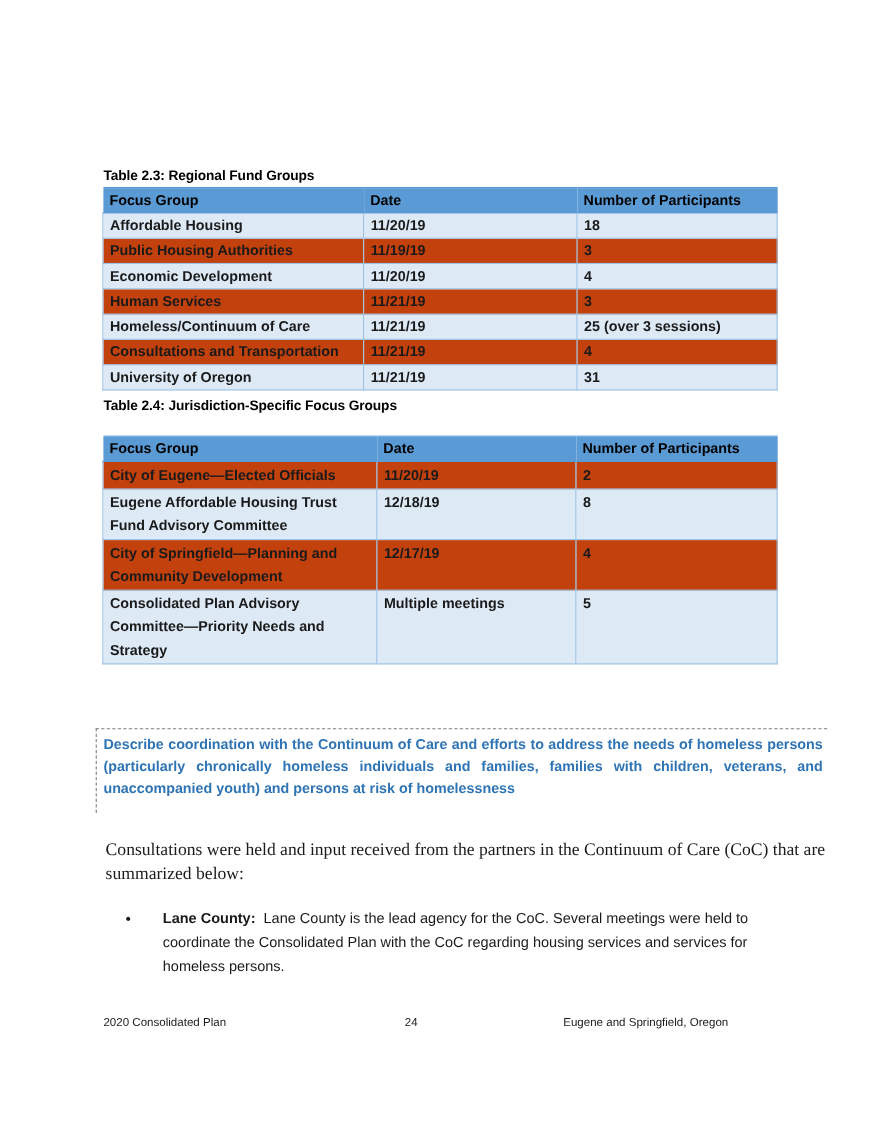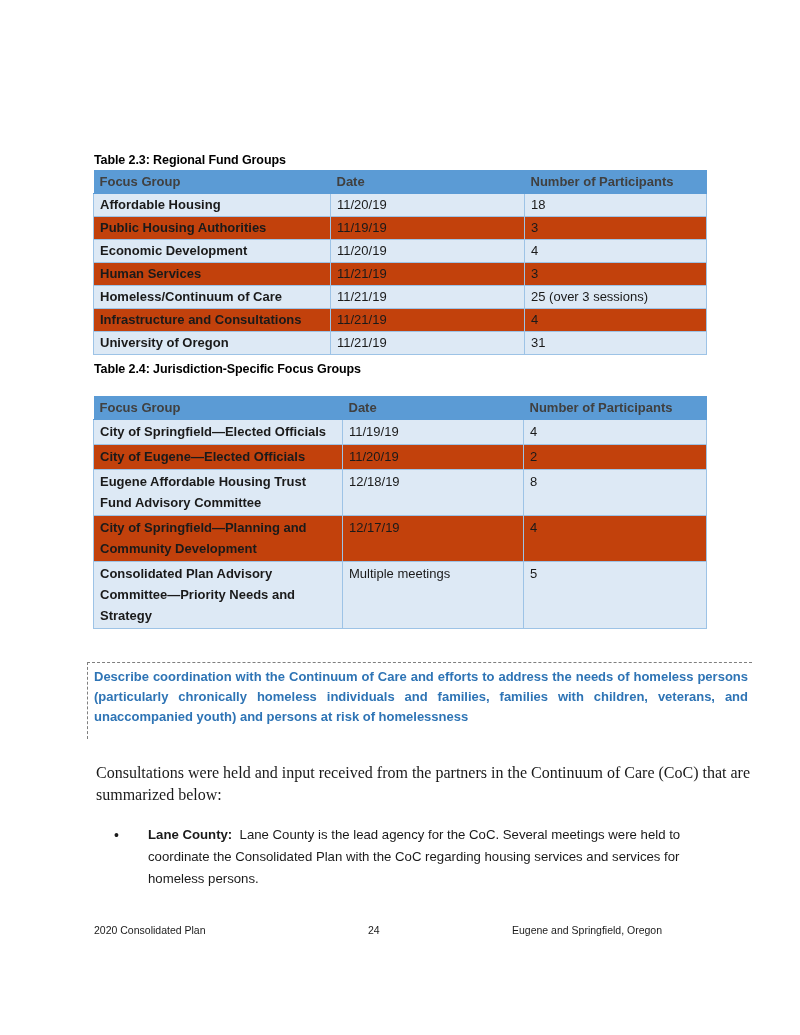--- a/index.html
+++ b/index.html
@@ -30,35 +30,36 @@
     }
     table.ftable {
       position: absolute;
       left: 93px;
       border-collapse: collapse;
       font-size: 13px;
       table-layout: fixed;
     }
     table.ftable th {
       background: #5b9bd5;
-      color: #404040;
+      color: #000000;
       font-weight: bold;
       text-align: left;
       padding: 1px 6px 2px 6px;
       height: 19px;
       border-top: 1px solid #5b9bd5;
       border-bottom: 1px solid #5b9bd5;
       border-left: none;
       border-right: none;
     }
     table.ftable td {
       border: 1px solid #9dc3e6;
       padding: 1px 6px 2px 6px;
       vertical-align: top;
       line-height: 21px;
+      font-weight: bold;
     }
     table.ftable tr.odd td { background: #dde9f5; }
     table.ftable tr.even td { background: #c2410c; }
     table.ftable td.name { font-weight: bold; }
     #t23 { top: 170px; width: 613px; }
     #t24 { top: 396px; width: 613px; }
     #t23 col.c1 { width: 237px; }
     #t23 col.c2 { width: 194px; }
     #t23 col.c3 { width: 182px; }
     #t24 col.c1 { width: 249px; }
@@ -166,21 +167,21 @@
         <td class="name">Human Services</td>
         <td>11/21/19</td>
         <td>3</td>
       </tr>
       <tr class="odd">
         <td class="name">Homeless/Continuum of Care</td>
         <td>11/21/19</td>
         <td>25 (over 3 sessions)</td>
       </tr>
       <tr class="even">
-        <td class="name">Infrastructure and Consultations</td>
+        <td class="name">Consultations and Transportation</td>
         <td>11/21/19</td>
         <td>4</td>
       </tr>
       <tr class="odd">
         <td class="name">University of Oregon</td>
         <td>11/21/19</td>
         <td>31</td>
       </tr>
     </tbody>
   </table>
@@ -193,25 +194,20 @@
         <col class="c3">
       </colgroup>
     <thead>
       <tr>
         <th>Focus Group</th>
         <th>Date</th>
         <th>Number of Participants</th>
       </tr>
     </thead>
     <tbody>
-      <tr class="odd">
-        <td class="name">City of Springfield—Elected Officials</td>
-        <td>11/19/19</td>
-        <td>4</td>
-      </tr>
       <tr class="even">
         <td class="name">City of Eugene—Elected Officials</td>
         <td>11/20/19</td>
         <td>2</td>
       </tr>
       <tr class="odd">
         <td class="name">Eugene Affordable Housing Trust Fund Advisory Committee</td>
         <td>12/18/19</td>
         <td>8</td>
       </tr>

